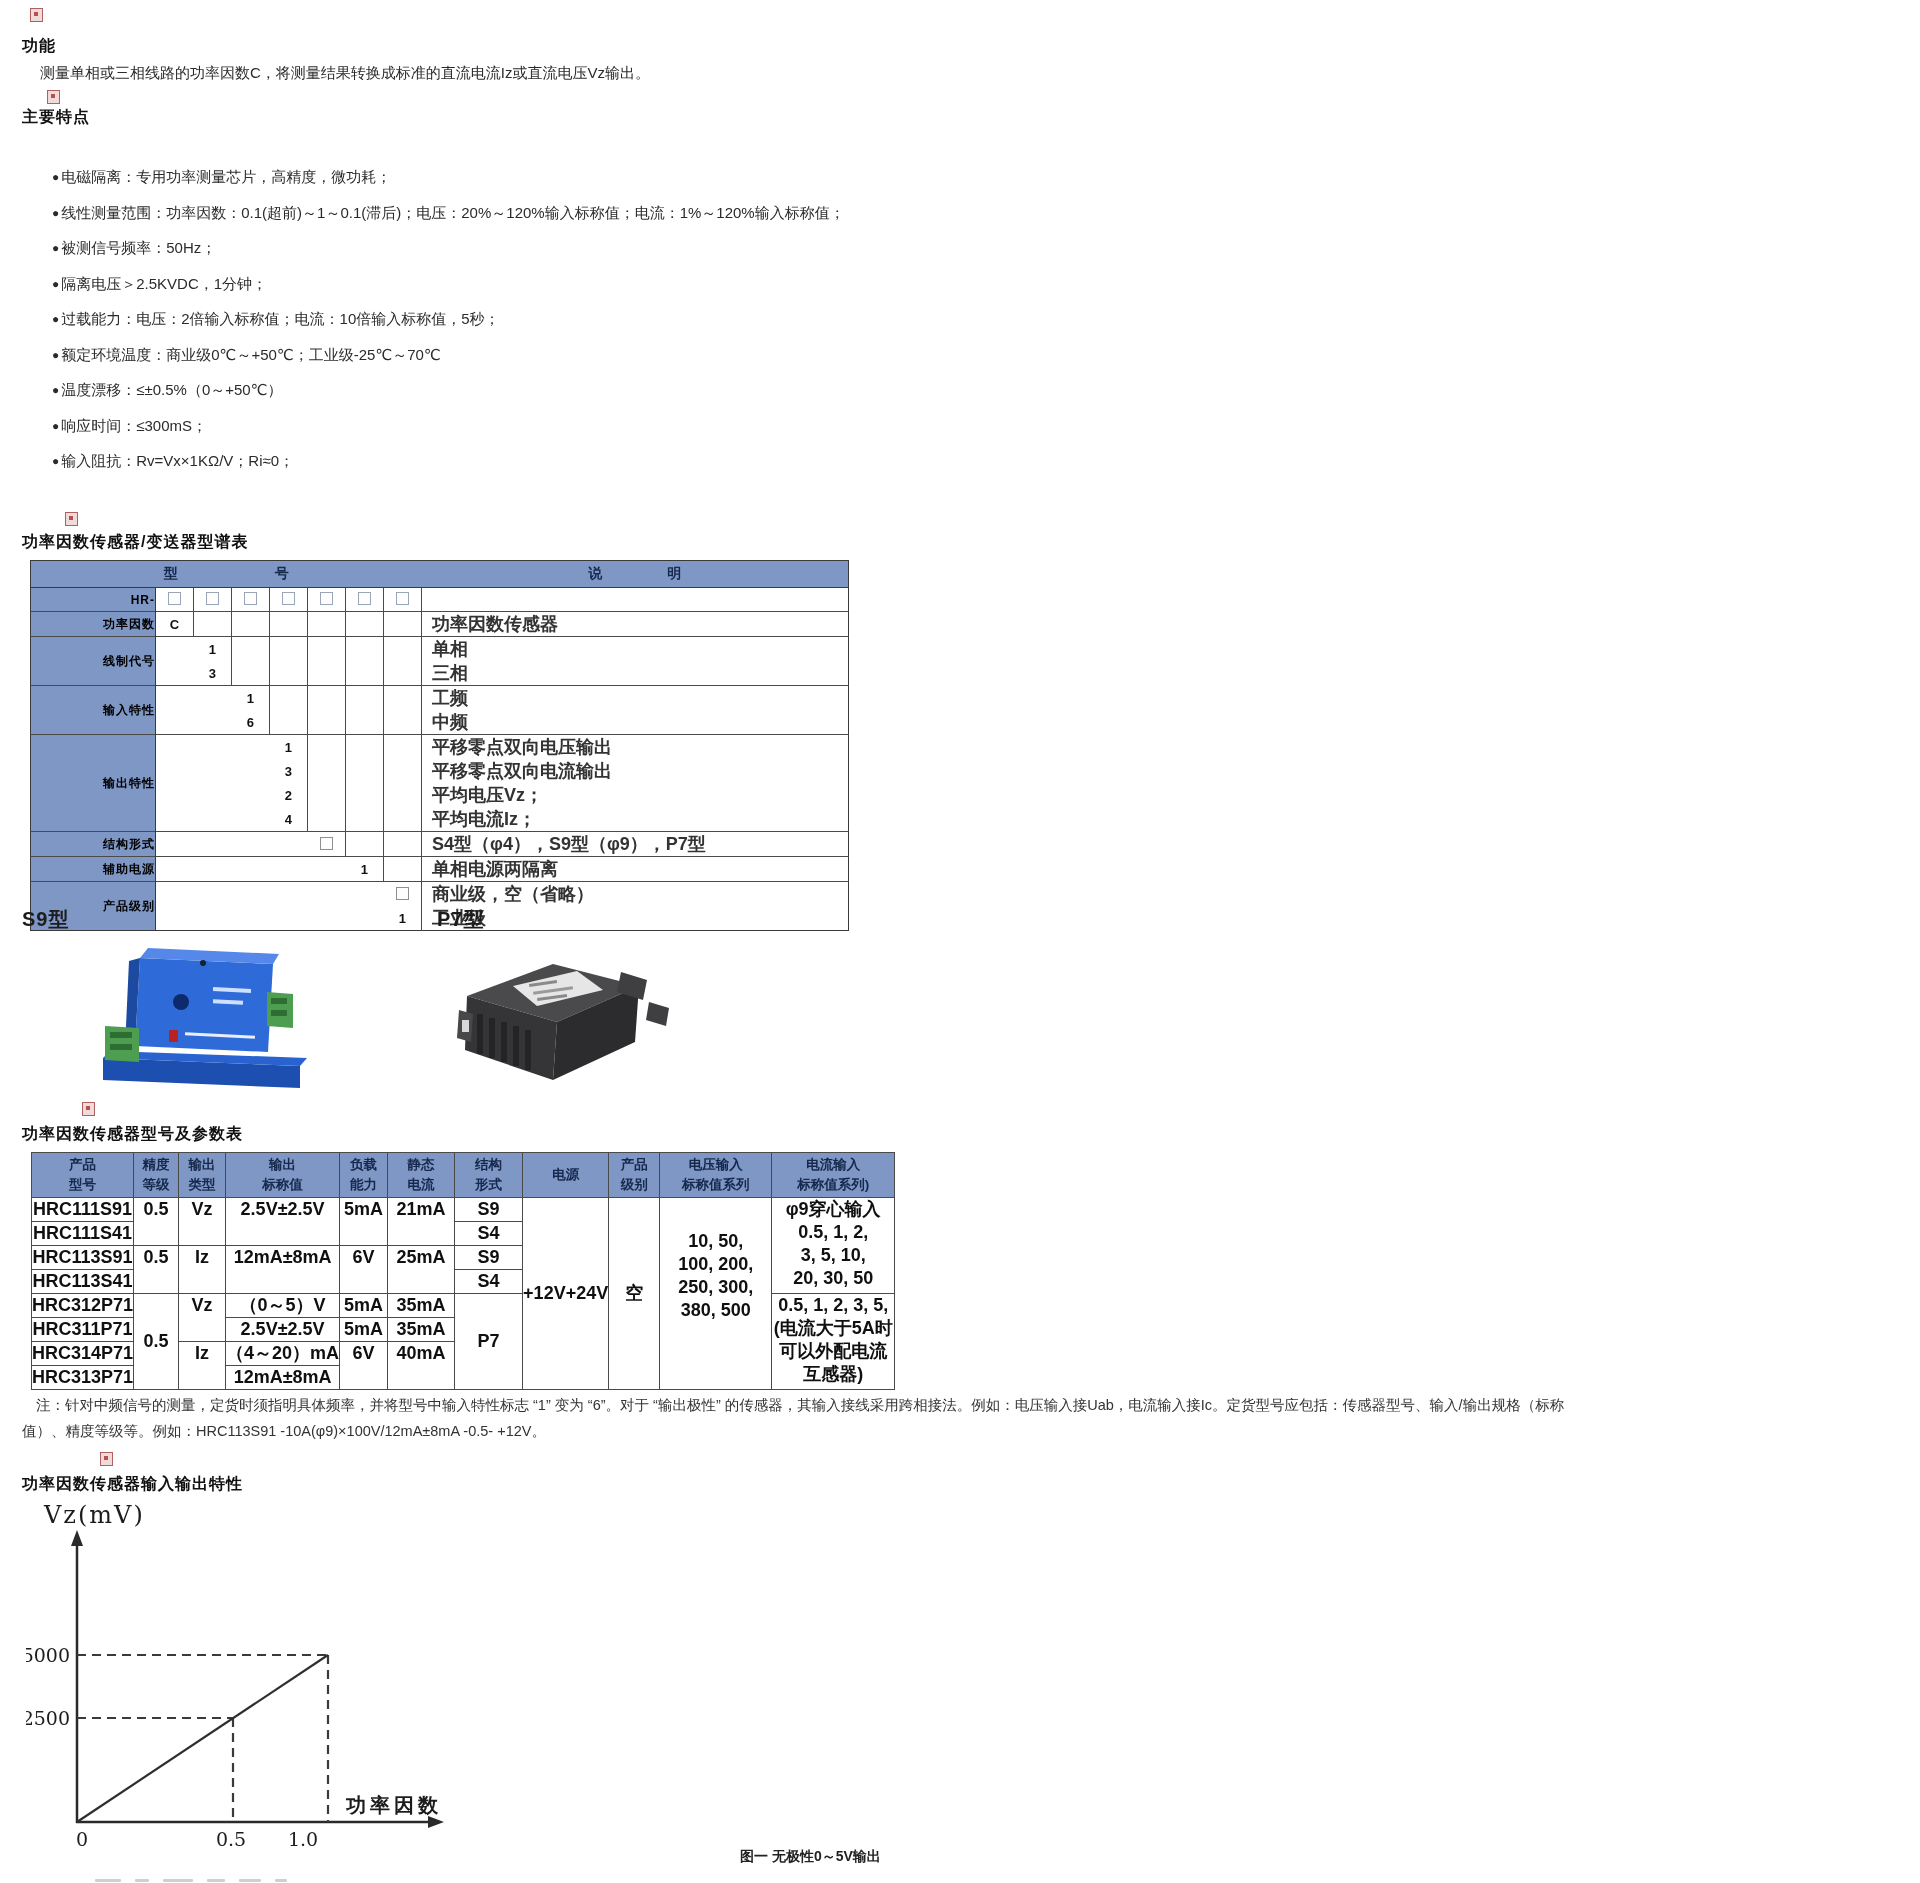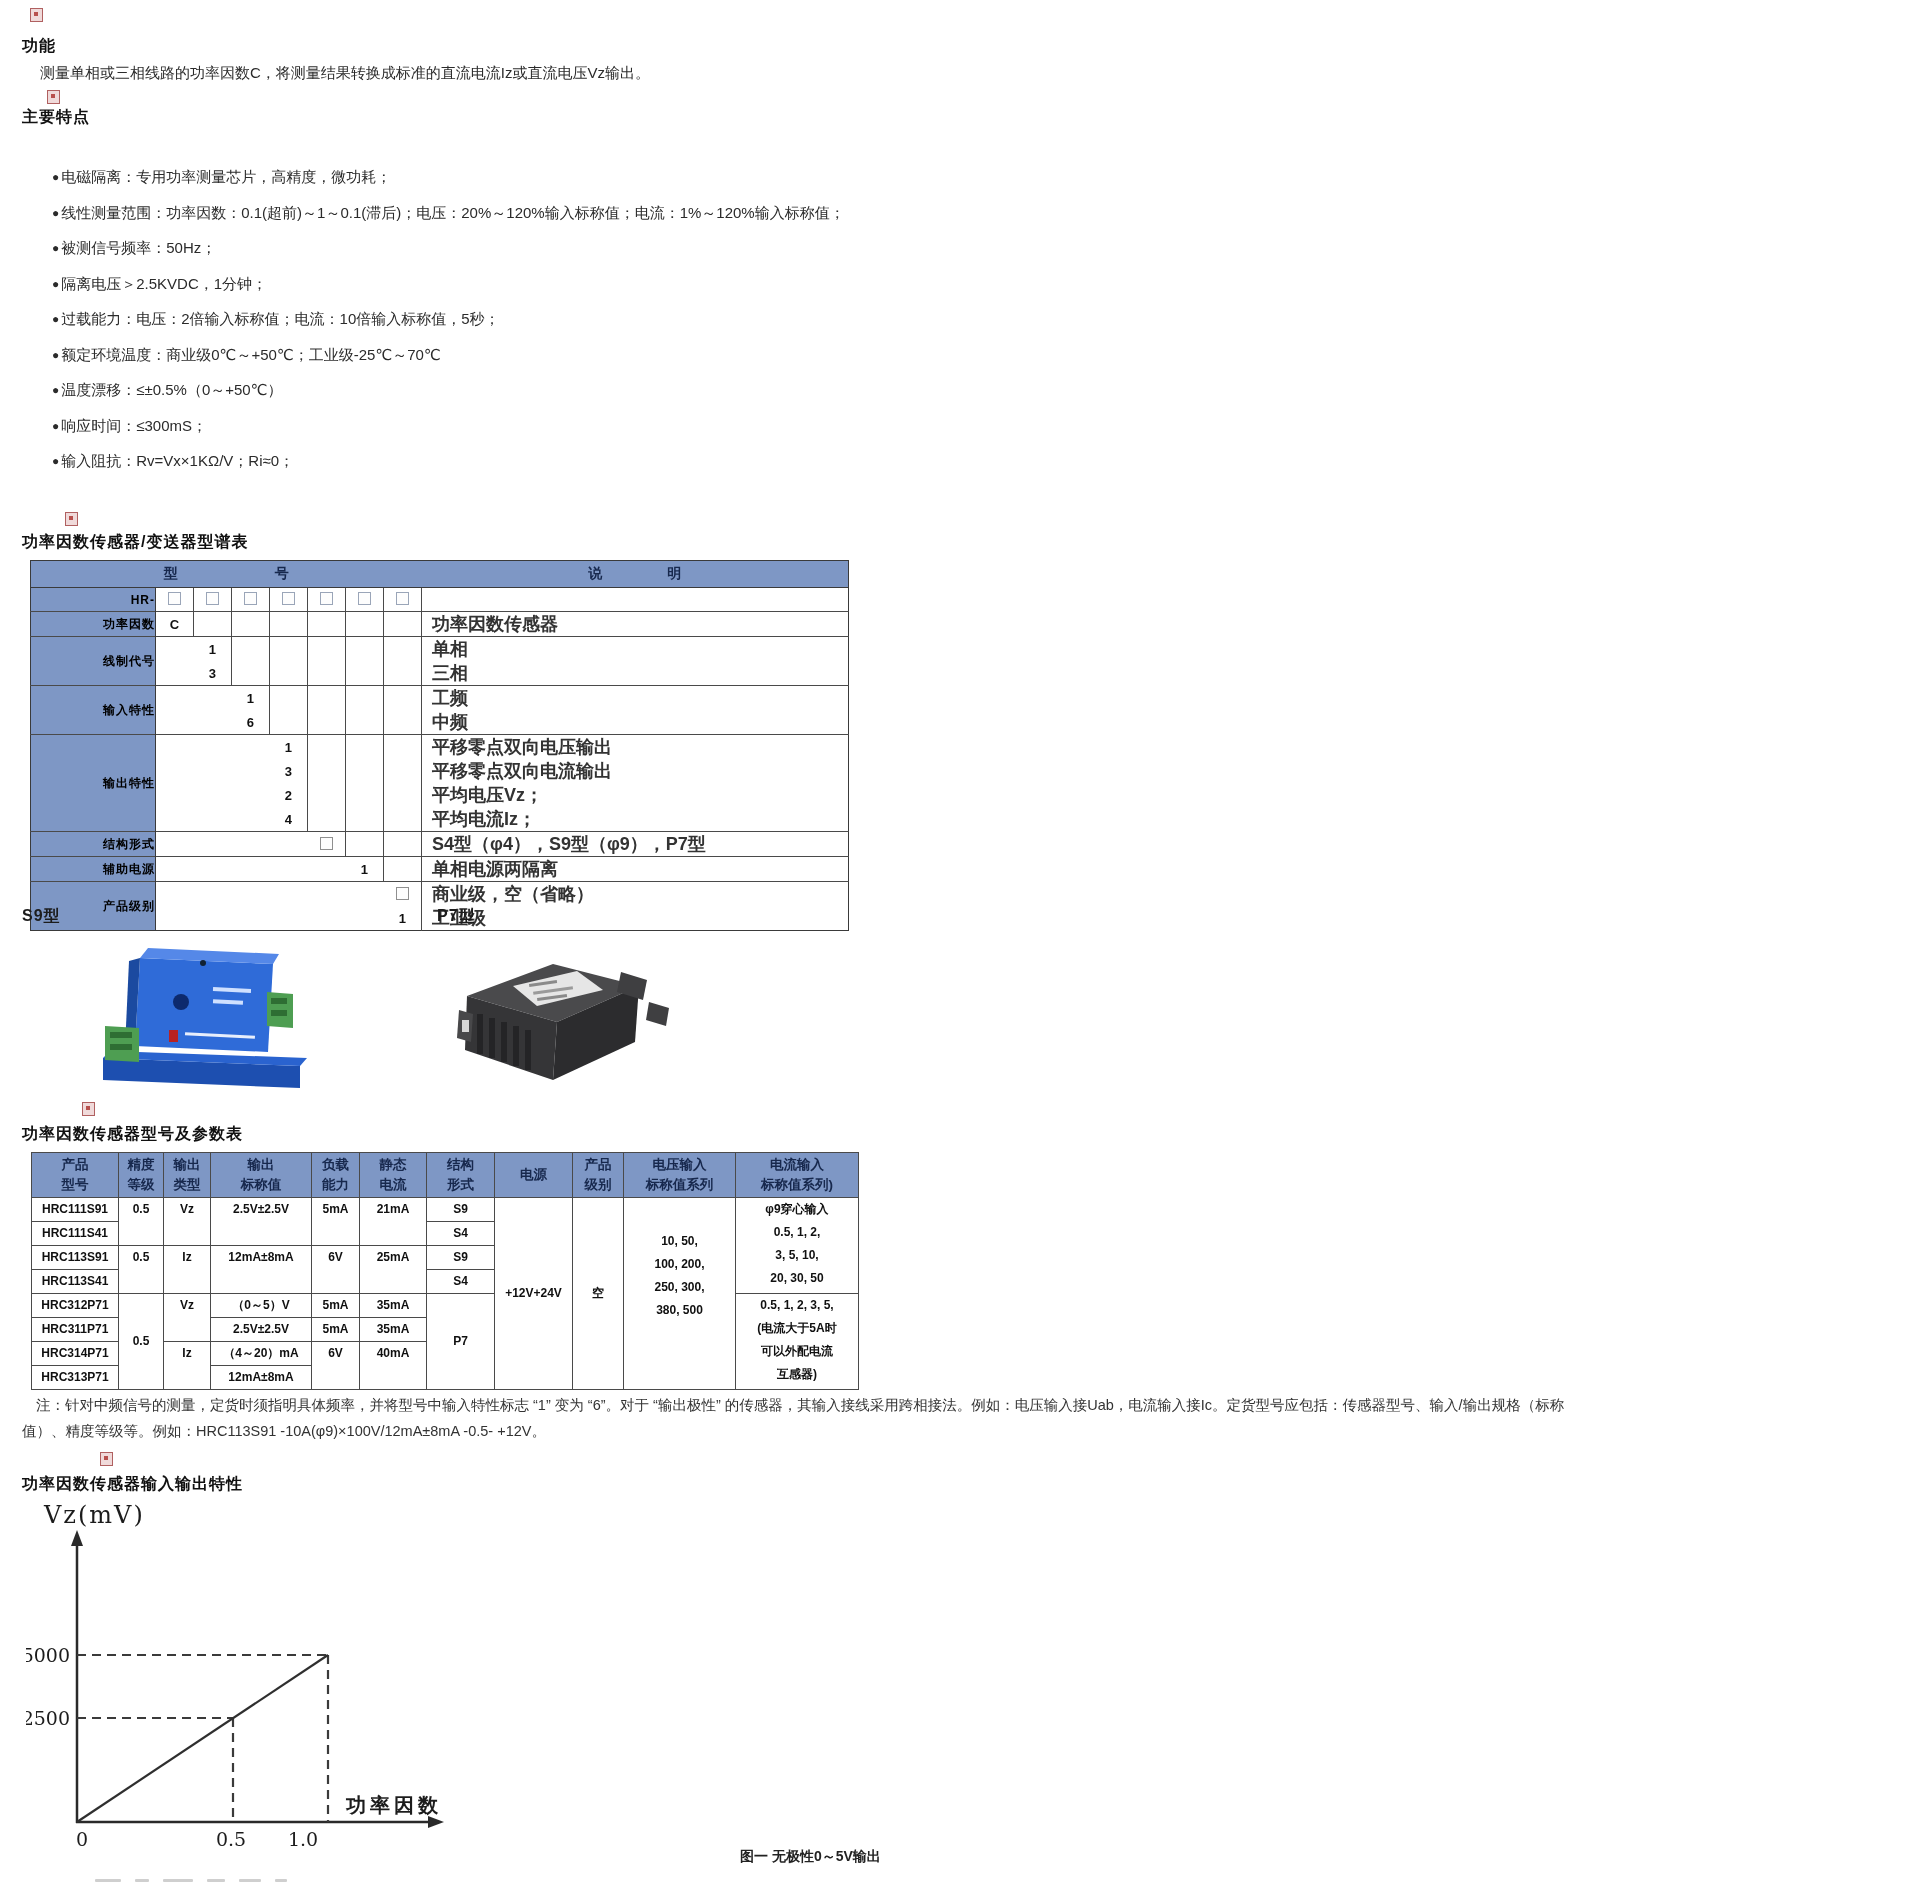--- a/index.html
+++ b/index.html
@@ -25,30 +25,30 @@
   .t1 .lbl{background:#7e97c5;color:#000000;font-weight:bold;text-align:right;font-size:12px;letter-spacing:1px;border-right:1px solid #3a3a3a;}
   .t1 .code{text-align:center;font-weight:bold;color:#111;}
   .t1 .bR{border-right:1px solid #4a4a4a;}
   .t1 .bT{border-top:1px solid #4a4a4a;}
   .t1 .desc{border-left:1px solid #4a4a4a;padding-left:10px;font-weight:bold;color:#333;font-size:18px;}
   .cbox{display:inline-block;width:11px;height:11px;border:1.5px solid #9aa5b8;background:#fdfdfd;vertical-align:-1px;}
   .cbox.gray{border-color:#8f8f8f;}
 
   
   .t2{border-collapse:collapse;table-layout:fixed;border:1.5px solid #3a3a3a;}
-  .t2 td{border:1px solid #4a4a4a;text-align:center;font-size:12px;font-weight:bold;color:#101010;padding:0;height:23px;line-height:23px;white-space:nowrap;overflow:hidden;}
+  .t2 td{border:1px solid #4a4a4a;text-align:center;font-size:18px;font-weight:bold;color:#101010;padding:0;height:23px;line-height:23px;white-space:nowrap;overflow:hidden;}
   .t2 .hd{background:#7e97c5;color:#17284d;height:44px;line-height:20px;font-size:13.5px;}
   .t2 .vtop{vertical-align:top;}
   .t2 .mrow div{line-height:23px;height:23px;}
   .t2 .volt{vertical-align:top;padding-top:32px;}
 
   .note{font-size:14.5px;color:#333;line-height:26px;width:1885px;}
   .note .ind{padding-left:14px;display:block;}
 
-  .prodlabel{font-size:16px;font-weight:bold;color:#1c1c1c;letter-spacing:1px;}
+  .prodlabel{font-size:20px;font-weight:bold;color:#1c1c1c;letter-spacing:1px;}
   .caption{font-size:14px;font-weight:bold;color:#222;}
 
   .chart-txt{font-family:"DejaVu Serif","Liberation Serif",serif;fill:#1c1c1c;}
 
   .cutoff{position:absolute;display:flex;gap:14px;}
   .cutoff i{display:block;height:3px;background:#cfcfcf;border-radius:1px;}
 </style>
 </head>
 <body>
 

